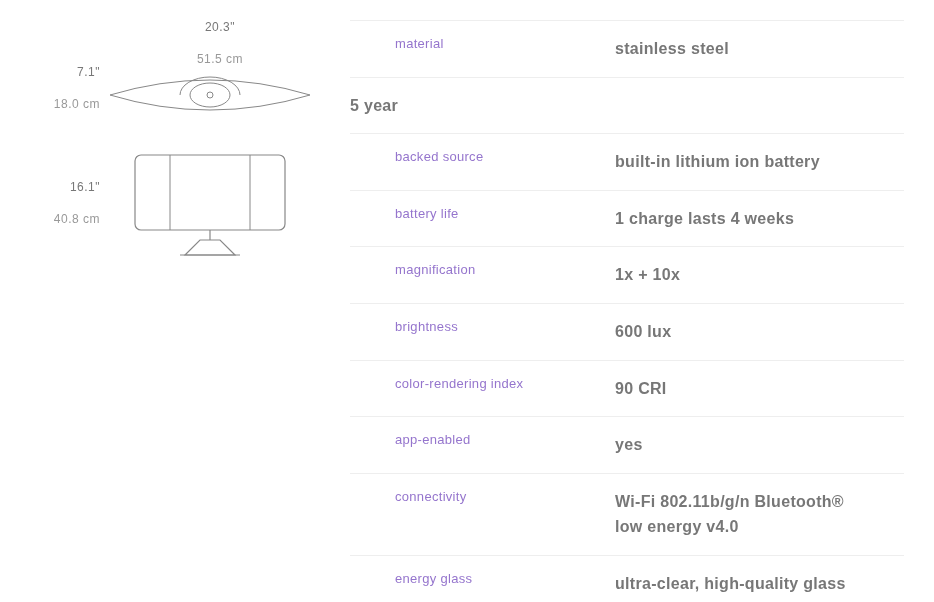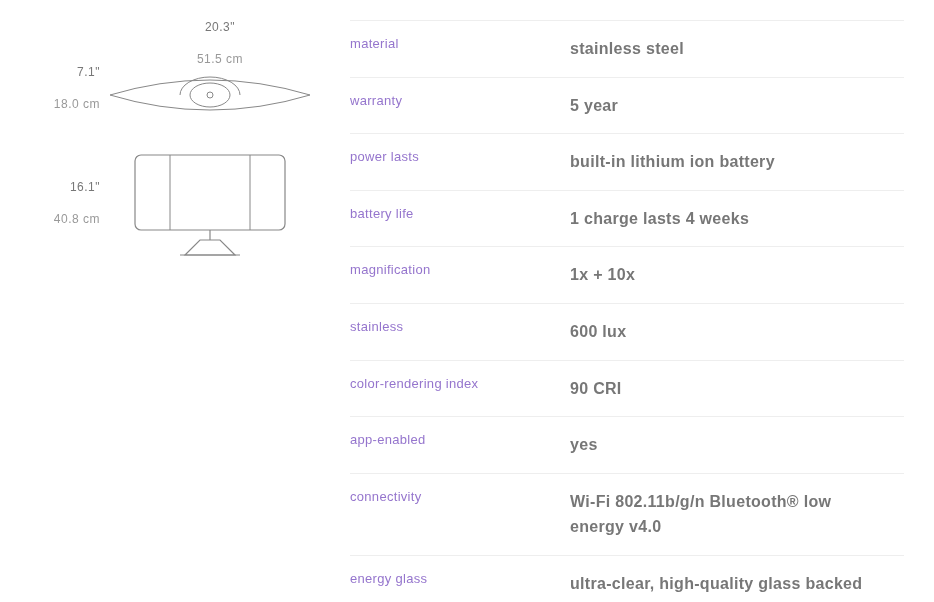--- a/index.html
+++ b/index.html
@@ -45,20 +45,21 @@
   .spec-row {
     display: flex;
     border-top: 1px solid #eee;
     padding: 15px 0;
   }
   .spec-label {
     width: 220px;
     color: #9575cd;
     font-size: 13px;
     letter-spacing: 0.3px;
+    margin-left: 45px;
   }
   .spec-value {
     flex: 1;
     color: #777;
     font-size: 16px;
     letter-spacing: 0.3px;
     line-height: 1.6;
     padding-right: 30px;
     font-weight: bold;
   }
@@ -103,37 +104,36 @@
     </div>
   </div>
 
   <div class="specs">
 
   <div class="spec-row">
         <div class="spec-label">material</div>
         <div class="spec-value">stainless steel</div>
       </div>
       <div class="spec-row">
-        <div class="spec-label">warranty</div>
         <div class="spec-value">5 year</div>
       </div>
       <div class="spec-row">
-        <div class="spec-label">power lasts</div>
+        <div class="spec-label">backed source</div>
         <div class="spec-value">built-in lithium ion battery</div>
       </div>
       <div class="spec-row">
         <div class="spec-label">battery life</div>
         <div class="spec-value">1 charge lasts 4 weeks</div>
       </div>
       <div class="spec-row">
         <div class="spec-label">magnification</div>
         <div class="spec-value">1x + 10x</div>
       </div>
       <div class="spec-row">
-        <div class="spec-label">stainless</div>
+        <div class="spec-label">brightness</div>
         <div class="spec-value">600 lux</div>
       </div>
       <div class="spec-row">
         <div class="spec-label">color-rendering index</div>
         <div class="spec-value">90 CRI</div>
       </div>
       <div class="spec-row">
         <div class="spec-label">app-enabled</div>
         <div class="spec-value">yes</div>
       </div>

